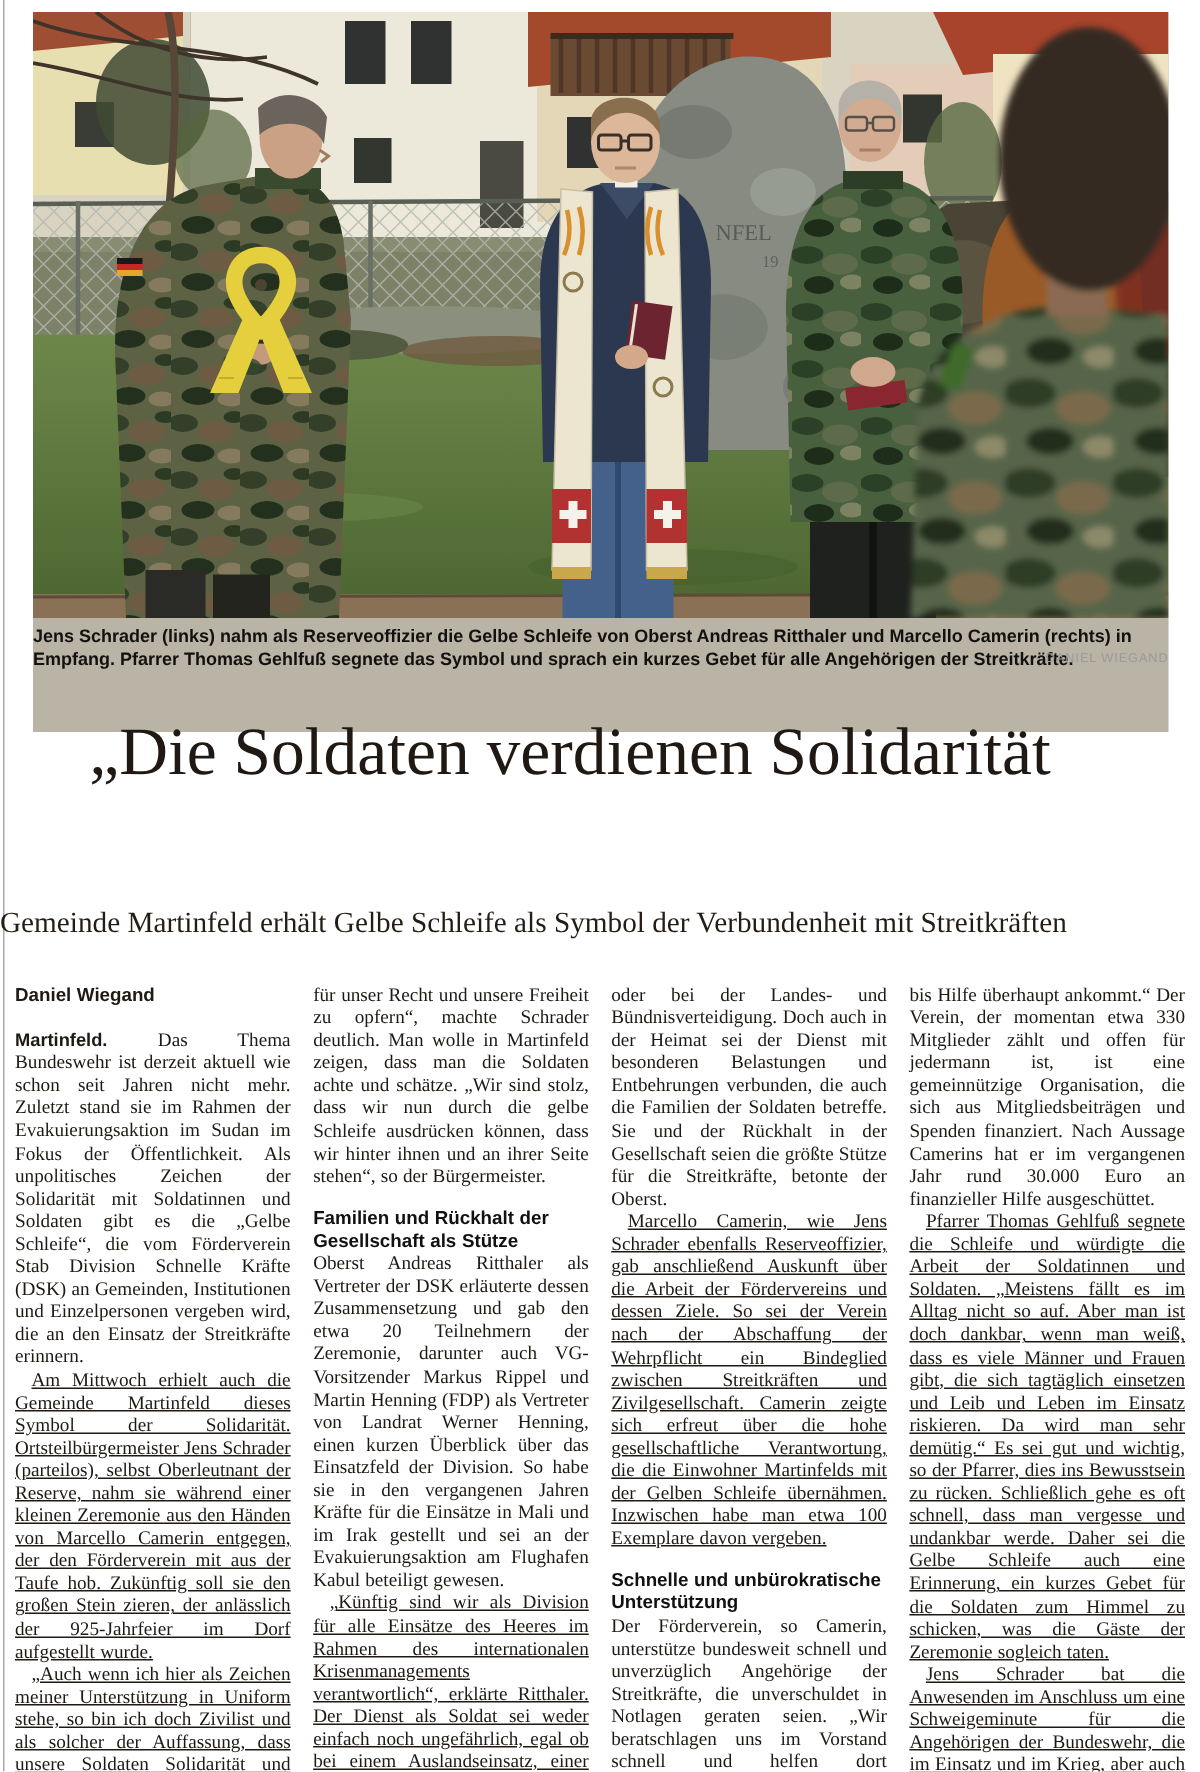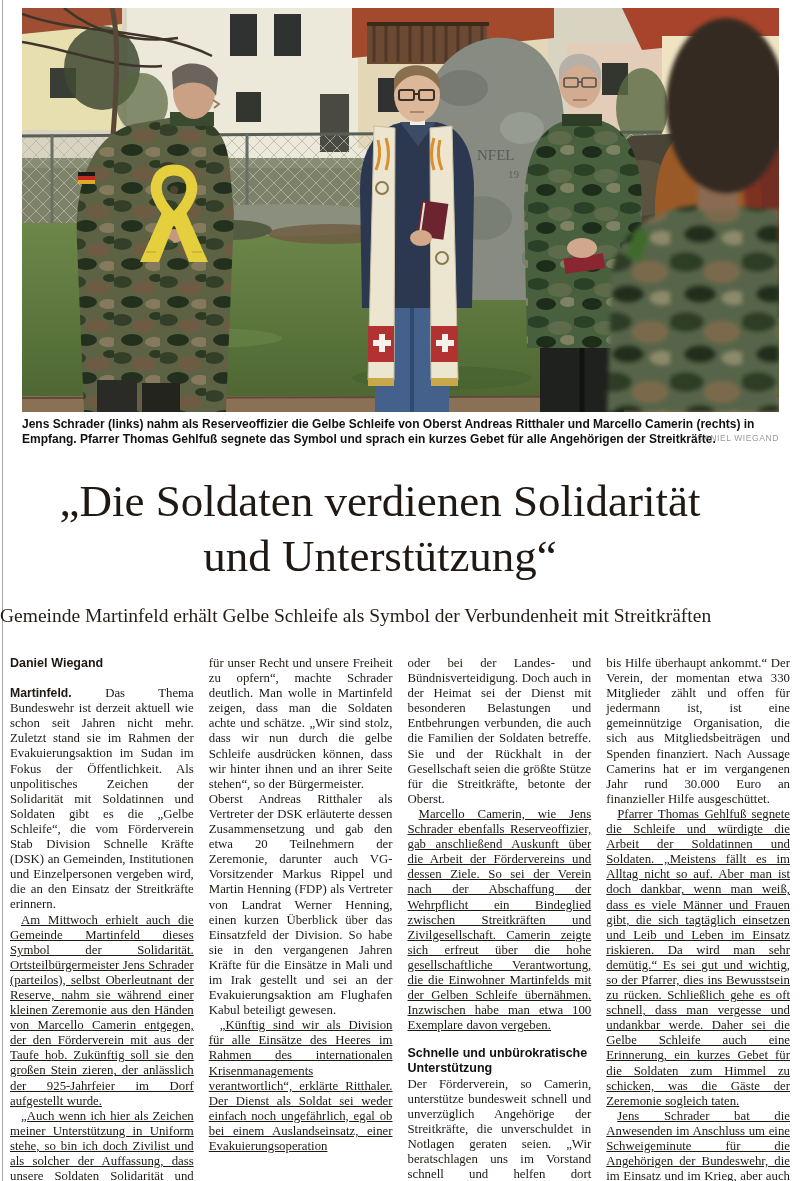--- a/index.html
+++ b/index.html
@@ -2,21 +2,21 @@
 <html lang="de"><head>
 <meta charset="utf-8">
 <style>
   html,body{margin:0;padding:0;}
   body{
     width:800px;height:1181px;position:relative;overflow:hidden;
     background:#ffffff;color:#1c1712;
     font-family:"Liberation Serif", serif;
   }
   .page-rule-left{position:absolute;left:2px;top:0;width:1px;height:1181px;background:#a9a9a9;}
-  .photo-wrap{position:absolute;left:22px;top:8px;width:757px;height:404px;overflow:hidden;background:#b9b4a6;}
+  .photo-wrap{position:absolute;left:22px;top:8px;width:757px;height:480px;overflow:hidden;background:#b9b4a6;}
   .photo-wrap svg{display:block;}
   .caption{
     position:absolute;left:22px;top:417px;width:757px;
     font-family:"Liberation Sans", sans-serif;font-weight:bold;
     font-size:12px;line-height:14.5px;color:#131110;text-align:left;
   }
   .caption .credit{
     position:absolute;right:0;bottom:1px;
     font-weight:normal;font-size:8.5px;letter-spacing:.6px;color:#9a9a98;
   }
@@ -286,33 +286,34 @@
         </g>
     </g>
   </svg>
 </div>
 
 <div class="caption">
   <span>Jens Schrader (links) nahm als Reserveoffizier die Gelbe Schleife von Oberst Andreas Ritthaler und Marcello Camerin (rechts) in Empfang. Pfarrer Thomas Gehlfuß segnete das Symbol und sprach ein kurzes Gebet für alle Angehörigen der Streitkräfte.</span>
   <span class="credit">DANIEL WIEGAND</span>
 </div>
 
-<h1 class="headline"><span>„Die Soldaten verdienen Solidarität</span><br><span>und Unterstützung“</span></h1>
+<h1 class="headline"><span>„Die Soldaten verdienen Solidarität</span><br></h1>
 
 <h2 class="subheadline">Gemeinde Martinfeld erhält Gelbe Schleife als Symbol der Verbundenheit mit Streitkräften</h2>
 
 <div class="article">
     <div class="col">
       <div class="byline">Daniel Wiegand</div>
       <p><span class="lead">Martinfeld. </span>Das Thema Bundeswehr ist derzeit aktuell wie schon seit Jahren nicht mehr. Zuletzt stand sie im Rahmen der Evakuierungsaktion im Sudan im Fokus der Öffentlichkeit. Als unpolitisches Zeichen der Solidarität mit Soldatinnen und Soldaten gibt es die „Gelbe Schleife“, die vom Förderverein Stab Division Schnelle Kräfte (DSK) an Gemeinden, Institutionen und Einzelpersonen vergeben wird, die an den Einsatz der Streitkräfte erinnern.</p>
       <p class="indent">Am Mittwoch erhielt auch die Gemeinde Martinfeld dieses Symbol der Solidarität. Ortsteilbürgermeister Jens Schrader (parteilos), selbst Oberleutnant der Reserve, nahm sie während einer kleinen Zeremonie aus den Händen von Marcello Camerin entgegen, der den Förderverein mit aus der Taufe hob. Zukünftig soll sie den großen Stein zieren, der anlässlich der 925-Jahrfeier im Dorf aufgestellt wurde.</p>
       <p class="indent">„Auch wenn ich hier als Zeichen meiner Unterstützung in Uniform stehe, so bin ich doch Zivilist und als solcher der Auffassung, dass unsere Soldaten Solidarität und Unterstützung verdienen, weil sie bereit sind, sich im äußersten Fall</p>
     </div>
     <div class="col">
       <p>für unser Recht und unsere Freiheit zu opfern“, machte Schrader deutlich. Man wolle in Martinfeld zeigen, dass man die Soldaten achte und schätze. „Wir sind stolz, dass wir nun durch die gelbe Schleife ausdrücken können, dass wir hinter ihnen und an ihrer Seite stehen“, so der Bürgermeister.</p>
+      <h3 class="col-subhead">Familien und Rückhalt der Gesellschaft als Stütze</h3>
       <p>Oberst Andreas Ritthaler als Vertreter der DSK erläuterte dessen Zusammensetzung und gab den etwa 20 Teilnehmern der Zeremonie, darunter auch VG-Vorsitzender Markus Rippel und Martin Henning (FDP) als Vertreter von Landrat Werner Henning, einen kurzen Überblick über das Einsatzfeld der Division. So habe sie in den vergangenen Jahren Kräfte für die Einsätze in Mali und im Irak gestellt und sei an der Evakuierungsaktion am Flughafen Kabul beteiligt gewesen.</p>
       <p class="indent">„Künftig sind wir als Division für alle Einsätze des Heeres im Rahmen des internationalen Krisenmanagements verantwortlich“, erklärte Ritthaler. Der Dienst als Soldat sei weder einfach noch ungefährlich, egal ob bei einem Auslandseinsatz, einer Evakuierungsoperation</p>
     </div>
     <div class="col">
       <p>oder bei der Landes- und Bündnisverteidigung. Doch auch in der Heimat sei der Dienst mit besonderen Belastungen und Entbehrungen verbunden, die auch die Familien der Soldaten betreffe. Sie und der Rückhalt in der Gesellschaft seien die größte Stütze für die Streitkräfte, betonte der Oberst.</p>
       <p class="indent">Marcello Camerin, wie Jens Schrader ebenfalls Reserveoffizier, gab anschließend Auskunft über die Arbeit der Fördervereins und dessen Ziele. So sei der Verein nach der Abschaffung der Wehrpflicht ein Bindeglied zwischen Streitkräften und Zivilgesellschaft. Camerin zeigte sich erfreut über die hohe gesellschaftliche Verantwortung, die die Einwohner Martinfelds mit der Gelben Schleife übernähmen. Inzwischen habe man etwa 100 Exemplare davon vergeben.</p>
       <h3 class="col-subhead">Schnelle und unbürokratische Unterstützung</h3>
       <p>Der Förderverein, so Camerin, unterstütze bundesweit schnell und unverzüglich Angehörige der Streitkräfte, die unverschuldet in Notlagen geraten seien. „Wir beratschlagen uns im Vorstand schnell und helfen dort unbürokratisch, wo es an anderer Stelle sehr lange dauert,</p>
     </div>
     <div class="col">

